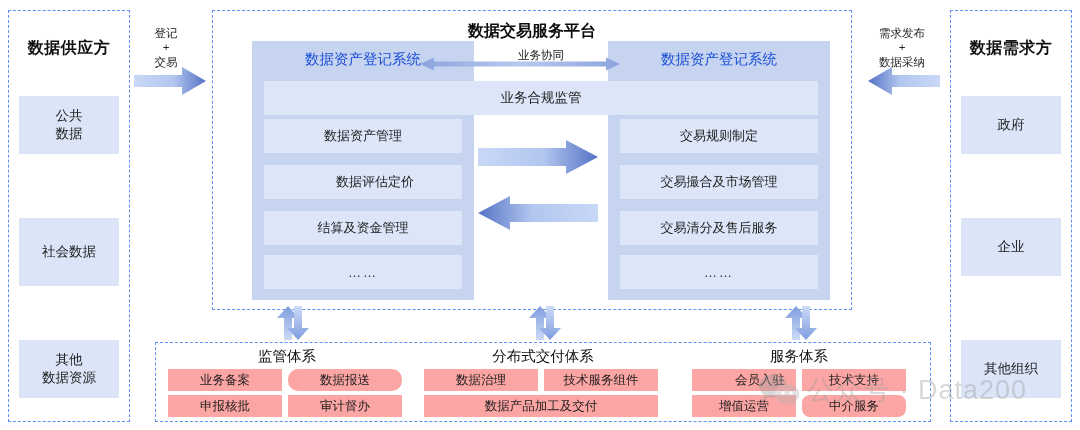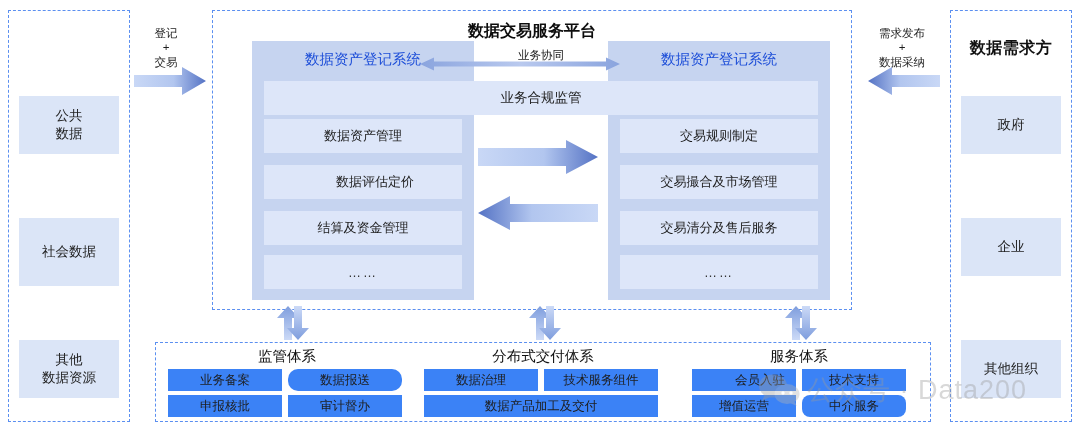--- a/index.html
+++ b/index.html
@@ -58,21 +58,21 @@
     display:flex;align-items:center;justify-content:center;
     white-space:nowrap;
   }
 
   
   .sys-title{
     font-size:14.5px;color:#111;
     display:flex;align-items:center;justify-content:center;
   }
   .sys-box{
-    background:#3b82f6;
+    background:#fca5a5;
     display:flex;align-items:center;justify-content:center;
     font-size:12.5px;color:#1d1d1d;text-align:center;white-space:nowrap;
   }
 
   
   .arrow-label{
     font-size:11.5px;line-height:1.25;color:#1d1d1d;text-align:center;
     white-space:nowrap;
   }
 
@@ -115,20 +115,21 @@
       <linearGradient id="gThin" x1="0" y1="0" x2="1" y2="0">
         <stop offset="0%" stop-color="#8aa4de"></stop>
         <stop offset="50%" stop-color="#b9c9ee"></stop>
         <stop offset="100%" stop-color="#8aa4de"></stop>
       </linearGradient>
     </defs>
   </svg>
 
   <div class="abs dashed" style="left:8px;top:10px;width:122px;height:412px;"></div>
 
+  <div class="abs col-title" style="left:10px;top:35px;width:118px;height:26px;">数据供应方</div>
 
   <div class="abs side-box" style="left:19px;top:96px;width:100px;height:58px;">
     <span>公共<br>数据</span>
   </div>
 
   <div class="abs side-box" style="left:19px;top:218px;width:100px;height:68px;">社会数据</div>
 
   <div class="abs side-box" style="left:19px;top:340px;width:100px;height:58px;">
     <span>其他<br>数据资源</span>
   </div>

